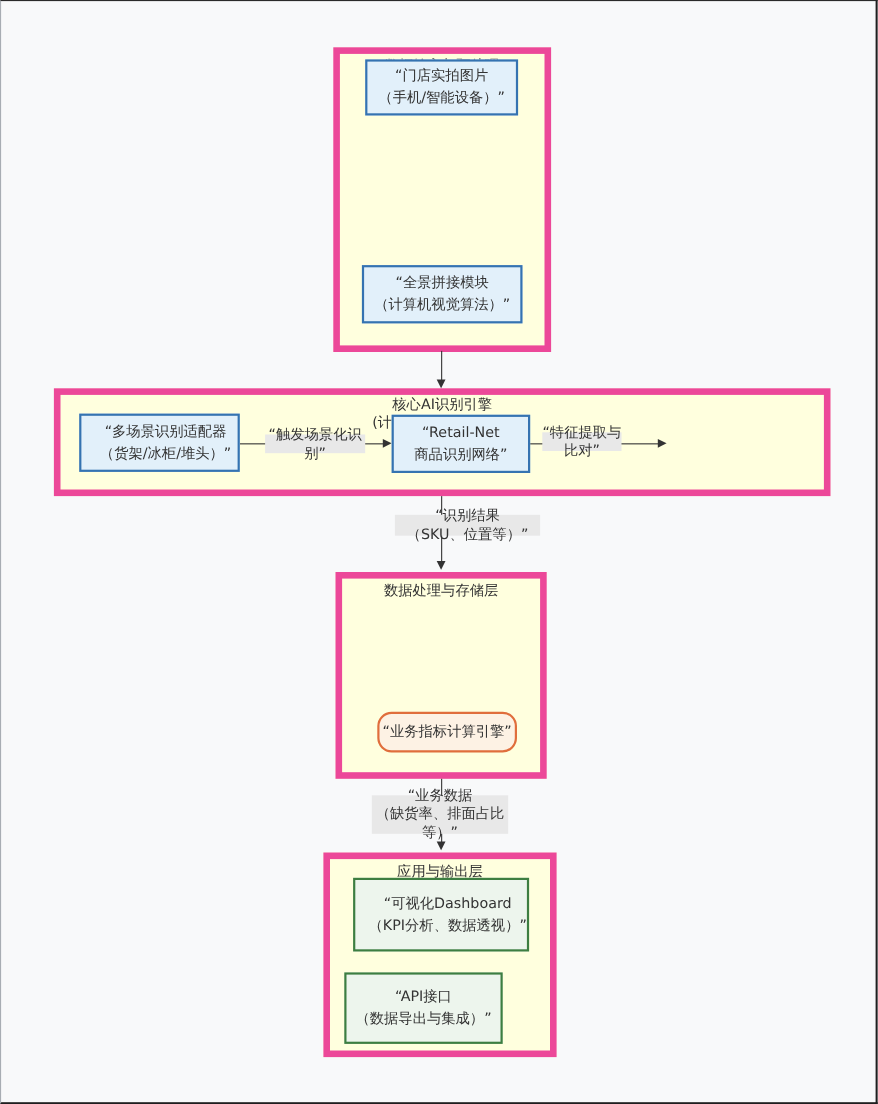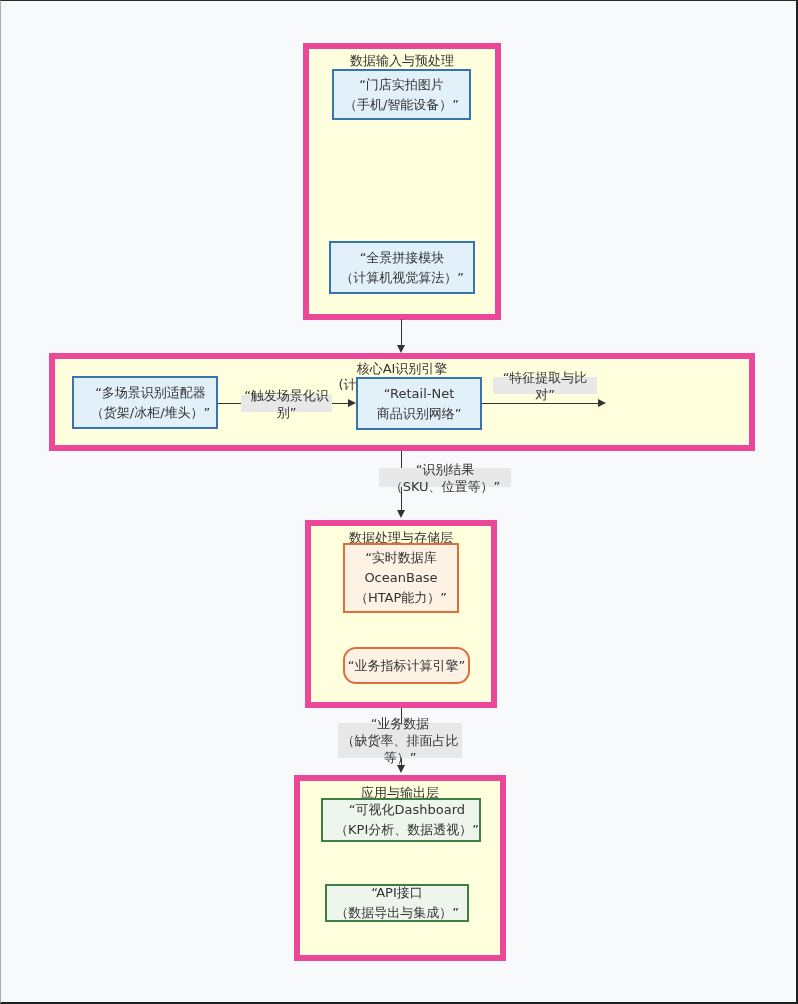--- a/index.html
+++ b/index.html
@@ -54,30 +54,30 @@
     font-size: 13px;
     line-height: 20px;
     z-index: 2;
     border-style: solid;
     border-width: 2px;
   }
   .node-blue   { background: #e2f0fa; border-color: #3573b1; }
   .node-orange { background: #fdf2e4; border-color: #e06e3c; }
   .node-green  { background: #edf5ed; border-color: #3d7e41; }
 
-  #n-store-photos   { left: 331px; top: 68px;  width: 139px; height: 51px; }
+  #n-store-photos   { left: 331px; top: 53px;  width: 139px; height: 51px; }
   #n-preprocess     { left: 338px; top: 153px; width: 125px; height: 53px; }
   #n-panorama       { left: 328px; top: 240px; width: 146px; height: 53px; }
   #n-scene-adapter  { left: 71px;  top: 375px; width: 146px; height: 53px; padding-left: 11px; }
   #n-retail-net     { left: 355px; top: 376px; width: 126px; height: 53px; }
   #n-fingerprint-db { left: 605px; top: 376px; width: 124px; height: 52px; }
   #n-realtime-db    { left: 342px; top: 542px; width: 116px; height: 70px; }
   #n-metrics-engine { left: 342px; top: 646px; width: 127px; height: 37px; border-radius: 13px; }
-  #n-dashboard      { left: 320px; top: 797px; width: 160px; height: 44px; padding-left: 12px; }
-  #n-api            { left: 324px; top: 883px; width: 144px; height: 38px; }
+  #n-dashboard      { left: 320px; top: 797px; width: 160px; height: 67px; padding-left: 12px; }
+  #n-api            { left: 312px; top: 883px; width: 144px; height: 65px; }
 
   
   .edge-v { position: absolute; width: 1px; background: #333; z-index: 1; }
   .edge-h { position: absolute; height: 1px; background: #333; z-index: 1; }
   .head-down {
     position: absolute; width: 0; height: 0; z-index: 1;
     border-left: 4px solid transparent;
     border-right: 4px solid transparent;
     border-top: 8px solid #333;
   }
@@ -107,22 +107,22 @@
     font-size: 13px;
     line-height: 17px;
     text-align: center;
     display: flex;
     flex-direction: column;
     align-items: center;
     justify-content: center;
     z-index: 3;
   }
   #el-trigger  { left: 240px; top: 394px; width: 91px;  height: 17px; }
-  #el-feature  { left: 492px; top: 376px; width: 104px;  height: 17px; }
-  #el-result   { left: 378px; top: 467px; width: 132px; height: 19px; }
+  #el-feature  { left: 492px; top: 392px; width: 72px;  height: 17px; }
+  #el-result   { left: 358px; top: 467px; width: 132px; height: 19px; }
   #el-business { left: 337px; top: 722px; width: 124px; height: 35px; }
 </style>
 </head>
 <body>
 
 <div class="canvas">
 
   <div class="sg" id="sg-input">
     <div class="sg-title">数据输入与预处理</div>
   </div>
@@ -180,25 +180,20 @@
 
   <div class="node node-blue" id="n-scene-adapter">
     <span>“多场景识别适配器</span>
     <span>（货架/冰柜/堆头）”</span>
   </div>
   <div class="node node-blue" id="n-retail-net">
     <span>“Retail-Net</span>
     <span>商品识别网络”</span>
   </div>
 
-  <div class="node node-orange" id="n-realtime-db">
-    <span>“实时数据库</span>
-    <span>OceanBase</span>
-    <span>（HTAP能力）”</span>
-  </div>
   <div class="node node-orange" id="n-metrics-engine">
     <span>“业务指标计算引擎”</span>
   </div>
 
   <div class="node node-green" id="n-dashboard">
     <span>“可视化Dashboard</span>
     <span>（KPI分析、数据透视）”</span>
   </div>
   <div class="node node-green" id="n-api">
     <span>“API接口</span>

